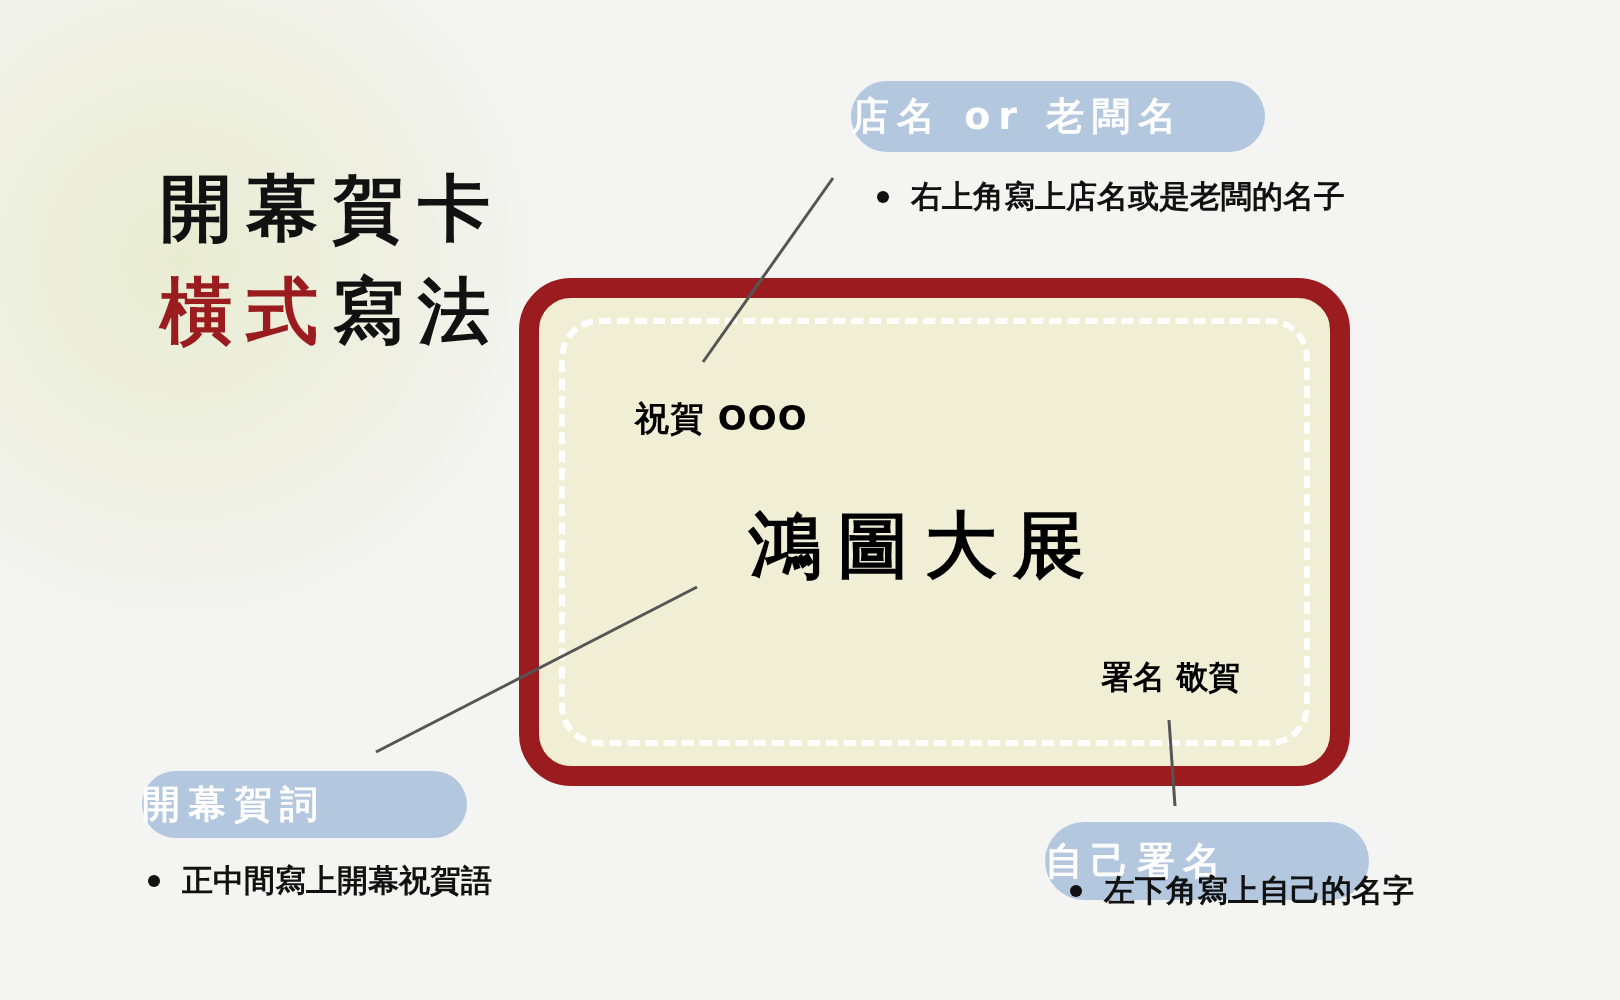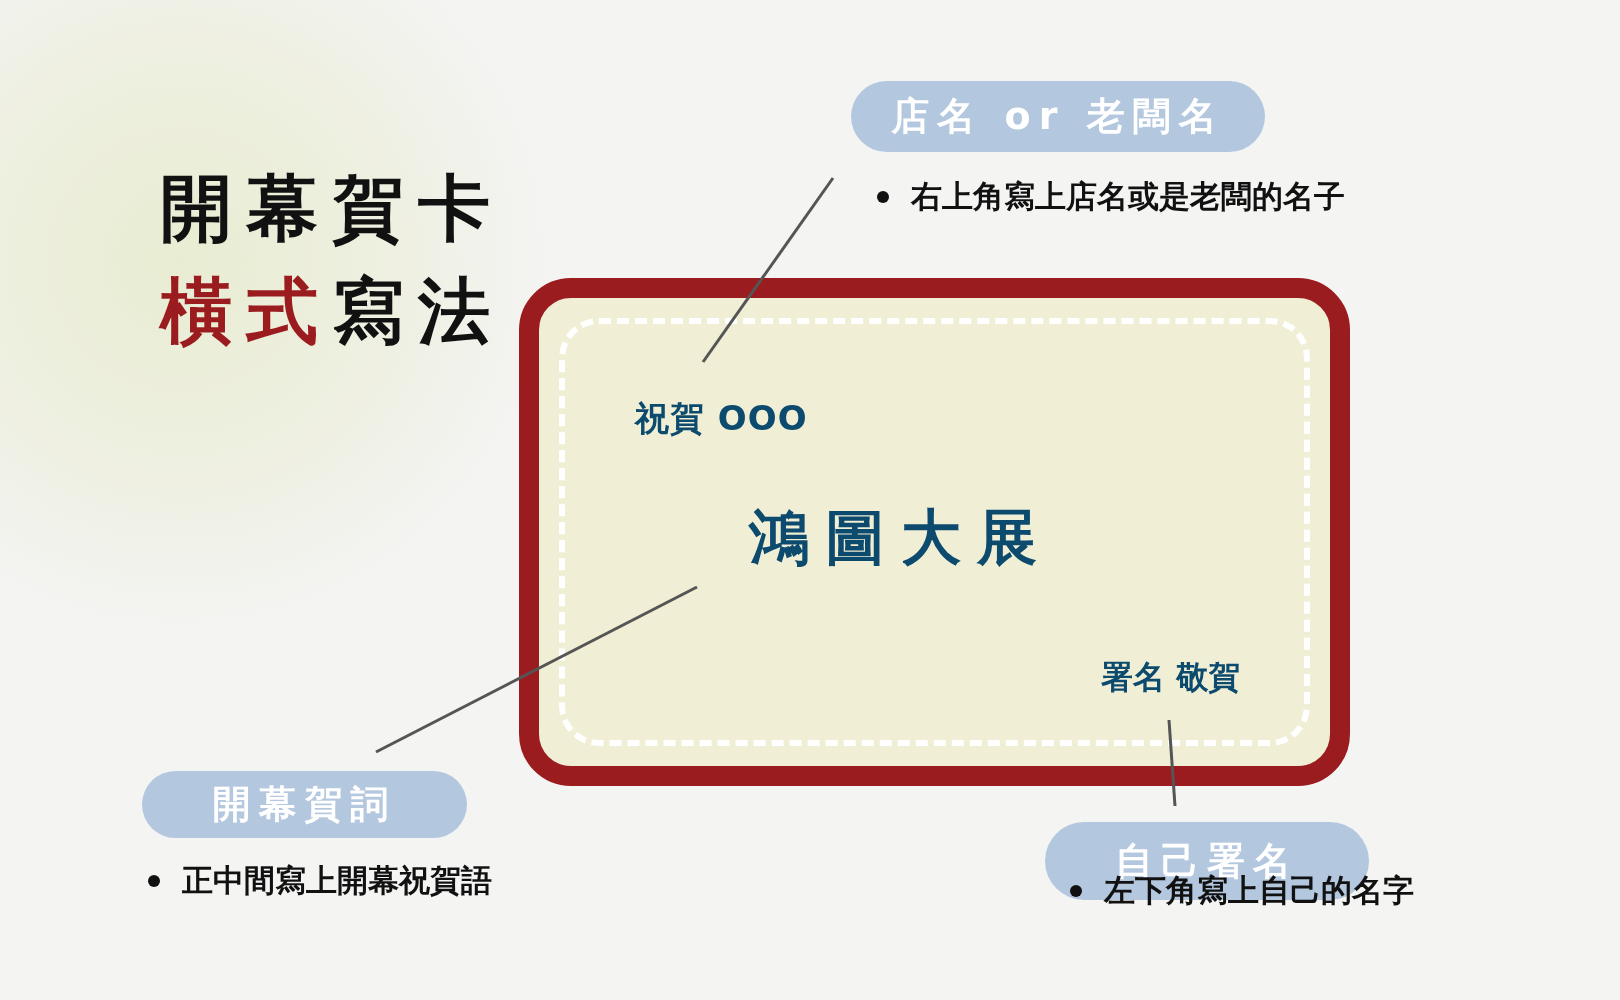--- a/index.html
+++ b/index.html
@@ -7,26 +7,26 @@
        font-family:"DejaVu Sans","Liberation Sans",sans-serif;}
   .glow{position:absolute;left:-200px;top:-120px;width:760px;height:760px;border-radius:50%;
         background:radial-gradient(circle at 50% 50%, rgba(232,236,208,0.95) 0%, rgba(236,238,218,0.7) 40%, rgba(244,244,243,0) 70%);}
   .title{position:absolute;left:160px;font-weight:bold;font-size:72px;letter-spacing:14px;line-height:1;color:#111;margin-top:10px;}
   .title .red{color:#9b1c1f;}
   .t1{top:162px;}
   .t2{top:265px;}
   .card{position:absolute;left:519px;top:278px;width:831px;height:508px;box-sizing:border-box;
         border:20px solid #9b1c1f;border-radius:52px;background:#f0efd6;}
   .dash{position:absolute;left:20px;top:20px;right:20px;bottom:20px;border:6px dashed #ffffff;border-radius:40px;}
-  .card-text{position:absolute;font-weight:bold;color:#0c4a6e;white-space:nowrap;}
+  .card-text{position:absolute;font-weight:bold;color:#000000;white-space:nowrap;}
   .greet{left:96px;top:98px;font-size:34px;letter-spacing:1px;}
-  .main{left:210px;top:200px;font-size:60px;letter-spacing:16px;}
+  .main{left:210px;top:200px;font-size:72px;letter-spacing:16px;}
   .sign{left:562px;top:358px;font-size:32px;}
   .pill{position:absolute;background:#b3c7df;border-radius:40px;color:#fff;font-weight:bold;
-        display:flex;align-items:center;justify-content:center;letter-spacing:8px;font-size:38px;}
+        display:flex;align-items:center;justify-content:flex-start;letter-spacing:8px;font-size:38px;}
   .bullet{position:absolute;font-weight:bold;font-size:31px;color:#111;white-space:nowrap;display:flex;align-items:center;}
   .dot{display:inline-block;width:12px;height:12px;border-radius:50%;background:#111;margin-right:22px;}
   svg.lines{position:absolute;left:0;top:0;}
 </style>
 </head>
 <body>
 
 <div class="glow"></div>
 
 <div class="title t1"><span>開幕賀卡</span></div>

